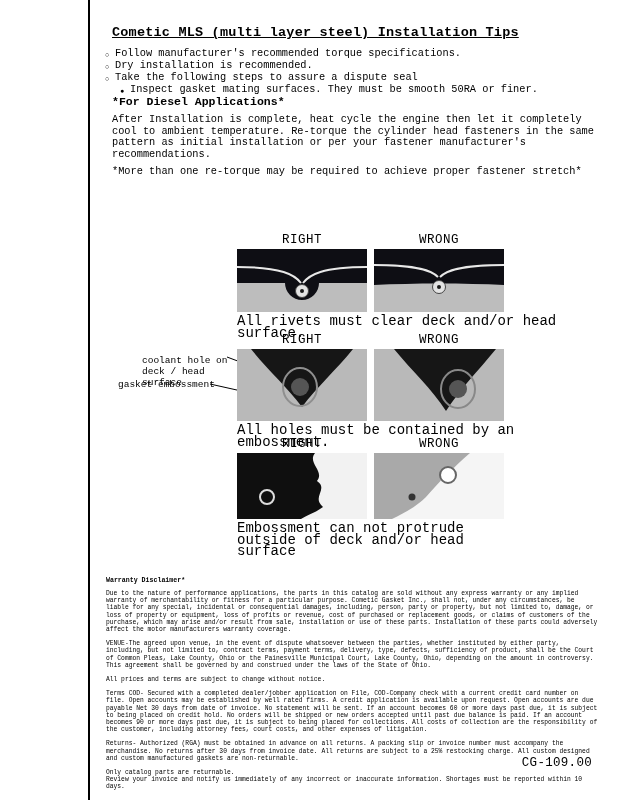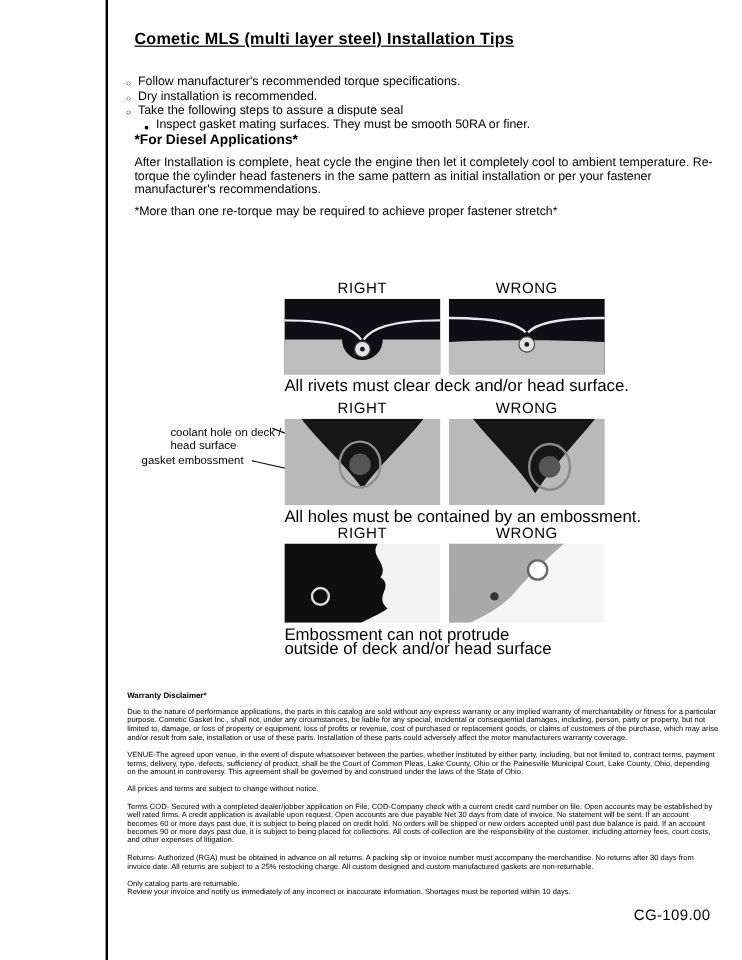--- a/index.html
+++ b/index.html
@@ -1,27 +1,27 @@
 <!DOCTYPE html>
 <html><head>
 <meta charset="utf-8">
 <style>
   * { margin:0; padding:0; box-sizing:border-box; }
   html,body { background:#ffffff; }
   .page {
     position:relative; width:618px; height:800px; background:#ffffff;
-    font-family:Liberation Sans, sans-serif; color:#000; overflow:hidden; margin:0 auto;
+    font-family:Liberation Mono, monospace; color:#000; overflow:hidden; margin:0 auto;
   }
   .left-rule { position:absolute; left:88px; top:0; width:2px; height:800px; background:#000; }
   .content { position:absolute; left:106px; top:25px; width:496px; }
 
   .doc-title { font-size:13.5px; font-weight:bold; line-height:16px; margin:0 0 0 6px; letter-spacing:0.2px; }
   .doc-title span { text-decoration:underline; }
 
-  .tips { margin-top:22px; font-size:10.3px; }
+  .tips { margin-top:6px; font-size:10.3px; }
   .tip { position:relative; padding-left:9px; line-height:12px; }
   .tip::before { content:"○"; position:absolute; left:-1px; top:2px; font-size:7px; }
   .sub-tip { position:relative; margin-left:15px; padding-left:9px; line-height:12px; }
   .sub-tip::before { content:"●"; position:absolute; left:-1px; top:2px; font-size:7px; }
 
   .diesel-heading { font-size:11.5px; font-weight:bold; margin:0 0 0 6px; line-height:13px; }
   .para { font-size:10.3px; line-height:11.5px; margin:6px 0 0 6px; width:488px; }
 
   .diagrams { position:absolute; left:0; top:206px; width:496px; height:320px; }
   .dg-header { position:absolute; width:130px; text-align:center; font-size:12.5px; letter-spacing:0.5px; }

